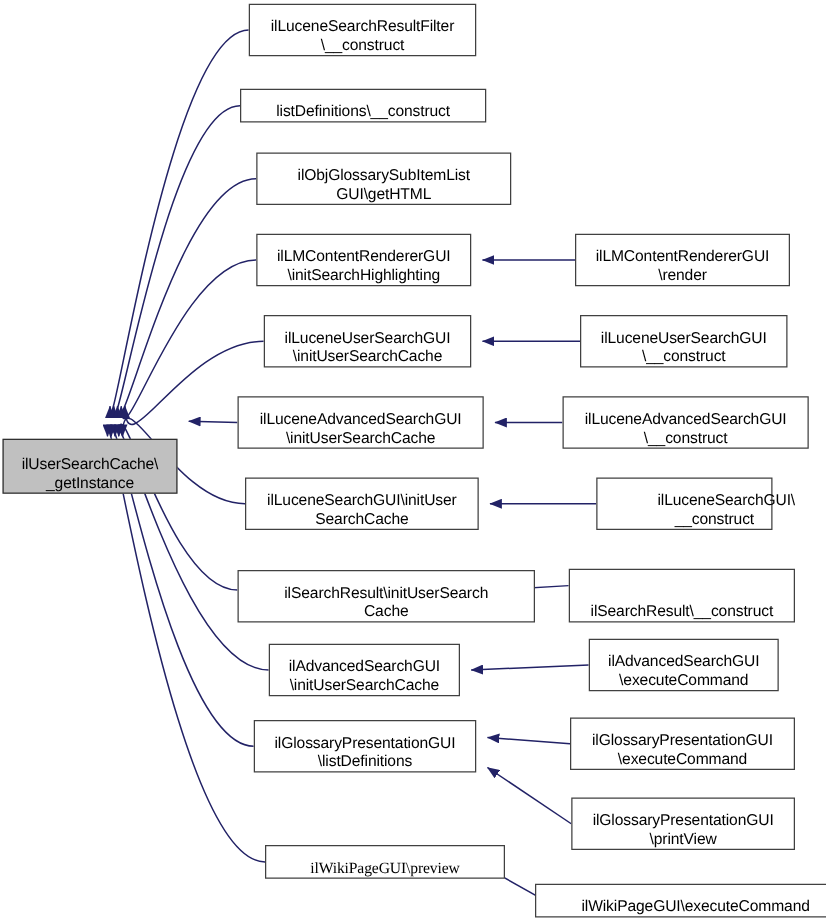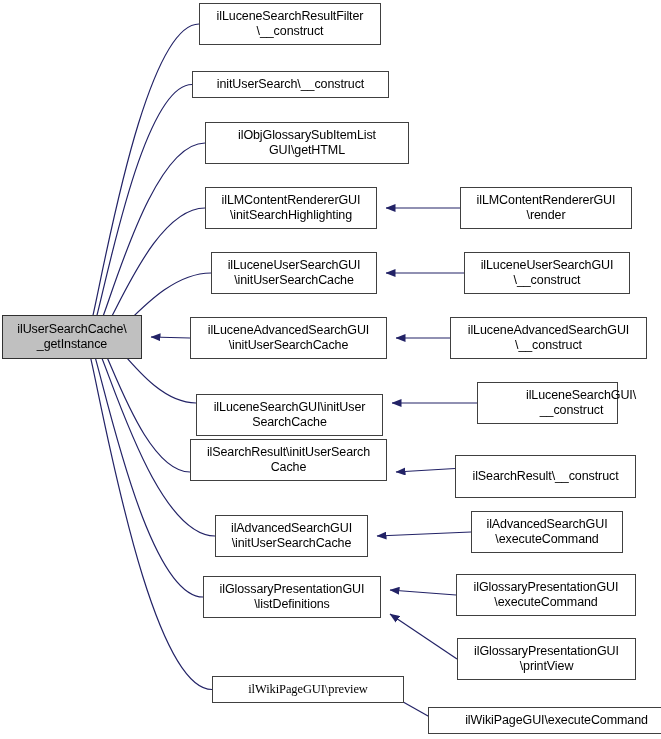--- a/index.html
+++ b/index.html
@@ -28,29 +28,30 @@
   .node {
     position: absolute;
     box-sizing: border-box;
     border: 1px solid #404040;
     background: #ffffff;
     color: #000000;
     font-size: 12.5px;
     line-height: 15px;
     text-align: center;
     display: flex;
-    align-items: center;
+    align-items: flex-end;
     justify-content: center;
     letter-spacing: -0.1px;
     white-space: pre-line;
     z-index: 2;
   }
   .node.root {
     background: #c0c0c0;
     border-color: #303030;
+    margin-top: 36px;
   }
   .node-label {
     display: block;
     width: 100%;
     padding: 0 2px;
   }
 </style>
 </head>
 <body>
 
@@ -81,32 +82,32 @@
         <path d="M471,532 L377,536" marker-end="url(#ah)"></path>
         <path d="M456,595 L390,590" marker-end="url(#ah)"></path>
         <path d="M457,659 L390,614" marker-end="url(#ah)"></path>
         <path d="M436,720.5 L381,689.5" marker-end="url(#ah)"></path>
       </g>
   </svg>
 <div class="node root" style="left: 2px; top: 315px; width: 140px; height: 44px;"><span class="node-label">ilUserSearchCache\
 _getInstance</span></div>
     <div class="node" style="left: 199px; top: 3px; width: 182px; height: 42px;"><span class="node-label">ilLuceneSearchResultFilter
 \__construct</span></div>
-    <div class="node" style="left: 192px; top: 71px; width: 197px; height: 27px;"><span class="node-label">initUserSearch\__construct</span></div>
+    <div class="node" style="left: 192px; top: 71px; width: 197px; height: 27px;"><span class="node-label">listDefinitions\__construct</span></div>
     <div class="node" style="left: 205px; top: 122px; width: 204px; height: 42px;"><span class="node-label">ilObjGlossarySubItemList
 GUI\getHTML</span></div>
     <div class="node" style="left: 205px; top: 187px; width: 172px; height: 42px;"><span class="node-label">ilLMContentRendererGUI
 \initSearchHighlighting</span></div>
     <div class="node" style="left: 211px; top: 252px; width: 166px; height: 42px;"><span class="node-label">ilLuceneUserSearchGUI
 \initUserSearchCache</span></div>
     <div class="node" style="left: 190px; top: 317px; width: 197px; height: 42px;"><span class="node-label">ilLuceneAdvancedSearchGUI
 \initUserSearchCache</span></div>
-    <div class="node" style="left: 196px; top: 382px; width: 187px; height: 42px; margin-top: 12px;"><span class="node-label">ilLuceneSearchGUI\initUser
+    <div class="node" style="left: 196px; top: 382px; width: 187px; height: 42px;"><span class="node-label">ilLuceneSearchGUI\initUser
 SearchCache</span></div>
-    <div class="node" style="left: 190px; top: 439px; width: 197px; height: 42px;"><span class="node-label">ilSearchResult\initUserSearch
+    <div class="node" style="left: 190px; top: 456px; width: 238px; height: 42px;"><span class="node-label">ilSearchResult\initUserSearch
 Cache</span></div>
     <div class="node" style="left: 215px; top: 515px; width: 153px; height: 42px;"><span class="node-label">ilAdvancedSearchGUI
 \initUserSearchCache</span></div>
     <div class="node" style="left: 203px; top: 576px; width: 178px; height: 42px;"><span class="node-label">ilGlossaryPresentationGUI
 \listDefinitions</span></div>
     <div class="node" style="left: 212px; top: 676px; width: 192px; height: 27px; font-family: Liberation Serif, serif;"><span class="node-label">ilWikiPageGUI\preview</span></div>
     <div class="node" style="left: 460px; top: 187px; width: 172px; height: 42px;"><span class="node-label">ilLMContentRendererGUI
 \render</span></div>
     <div class="node" style="left: 464px; top: 252px; width: 166px; height: 42px;"><span class="node-label">ilLuceneUserSearchGUI
 \__construct</span></div>

